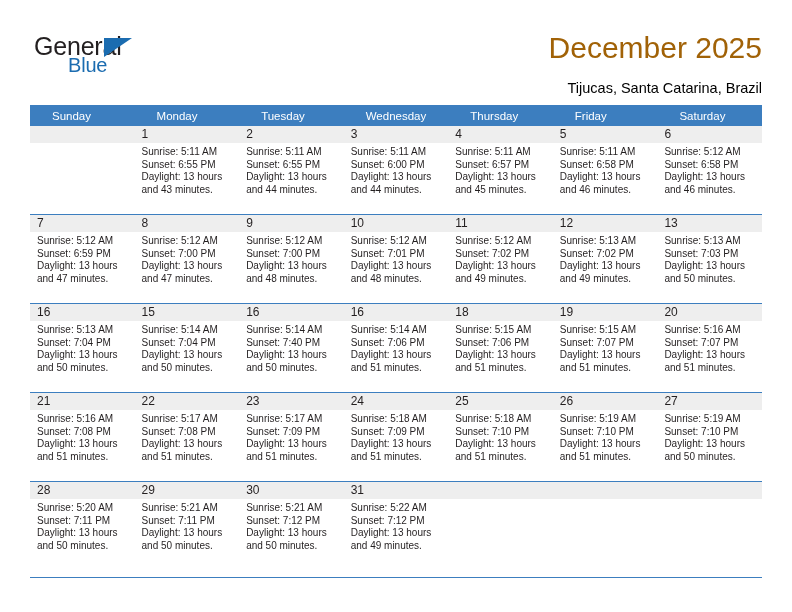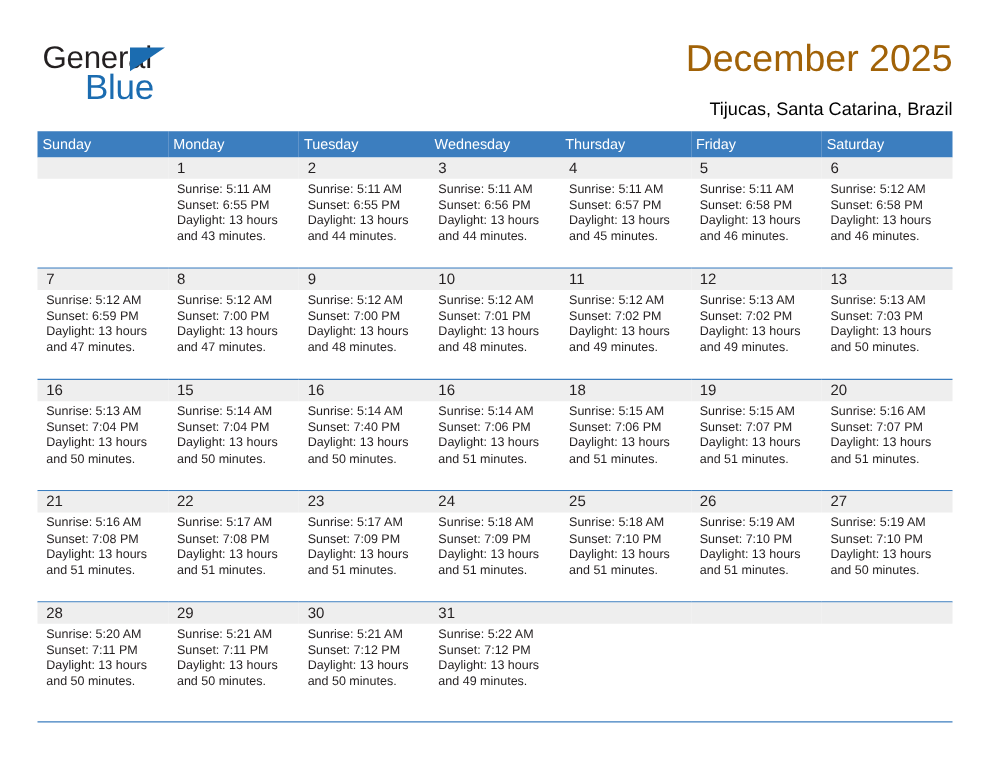--- a/index.html
+++ b/index.html
@@ -51,21 +51,21 @@
     top: 6px;
     width: 0;
     height: 0;
     border-left: 28px solid #1b6cb0;
     border-bottom: 19px solid transparent;
   }
   .logo-blue {
     position: absolute;
     left: 34px;
     top: 22px;
-    font-size: 28px;
+    font-size: 20px;
     letter-spacing: -0.2px;
     color: #1b6cb0;
     font-family: "Liberation Sans", sans-serif;
   }
   .title-block {
     position: absolute;
     right: 0;
     top: 0;
     text-align: right;
   }
@@ -92,21 +92,21 @@
     width: 732px;
     border-collapse: collapse;
     table-layout: fixed;
   }
   .calendar th {
     background: #3c7ebf;
     color: #ffffff;
     font-size: 11.5px;
     font-weight: normal;
     text-align: left;
-    padding: 4px 0 4px 4px;
+    padding: 4px 0 4px 22px;
     height: 13px;
     vertical-align: middle;
   }
   .calendar td {
     vertical-align: top;
     padding: 0;
     border-top: 1px solid #3c7ebf;
     width: 104.57px;
   }
   .calendar tr.week-row:first-of-type td {
@@ -204,21 +204,21 @@
                 <div>Daylight: 13 hours</div>
                 <div>and 44 minutes.</div>
               </div>
             </div>
           </td>
           <td>
             <div class="cell-inner">
               <div class="daynum">3</div>
               <div class="details">
                 <div>Sunrise: 5:11 AM</div>
-                <div>Sunset: 6:56 PM</div>
+                <div>Sunset: 6:00 PM</div>
                 <div>Daylight: 13 hours</div>
                 <div>and 44 minutes.</div>
               </div>
             </div>
           </td>
           <td>
             <div class="cell-inner">
               <div class="daynum">4</div>
               <div class="details">
                 <div>Sunrise: 5:11 AM</div>

